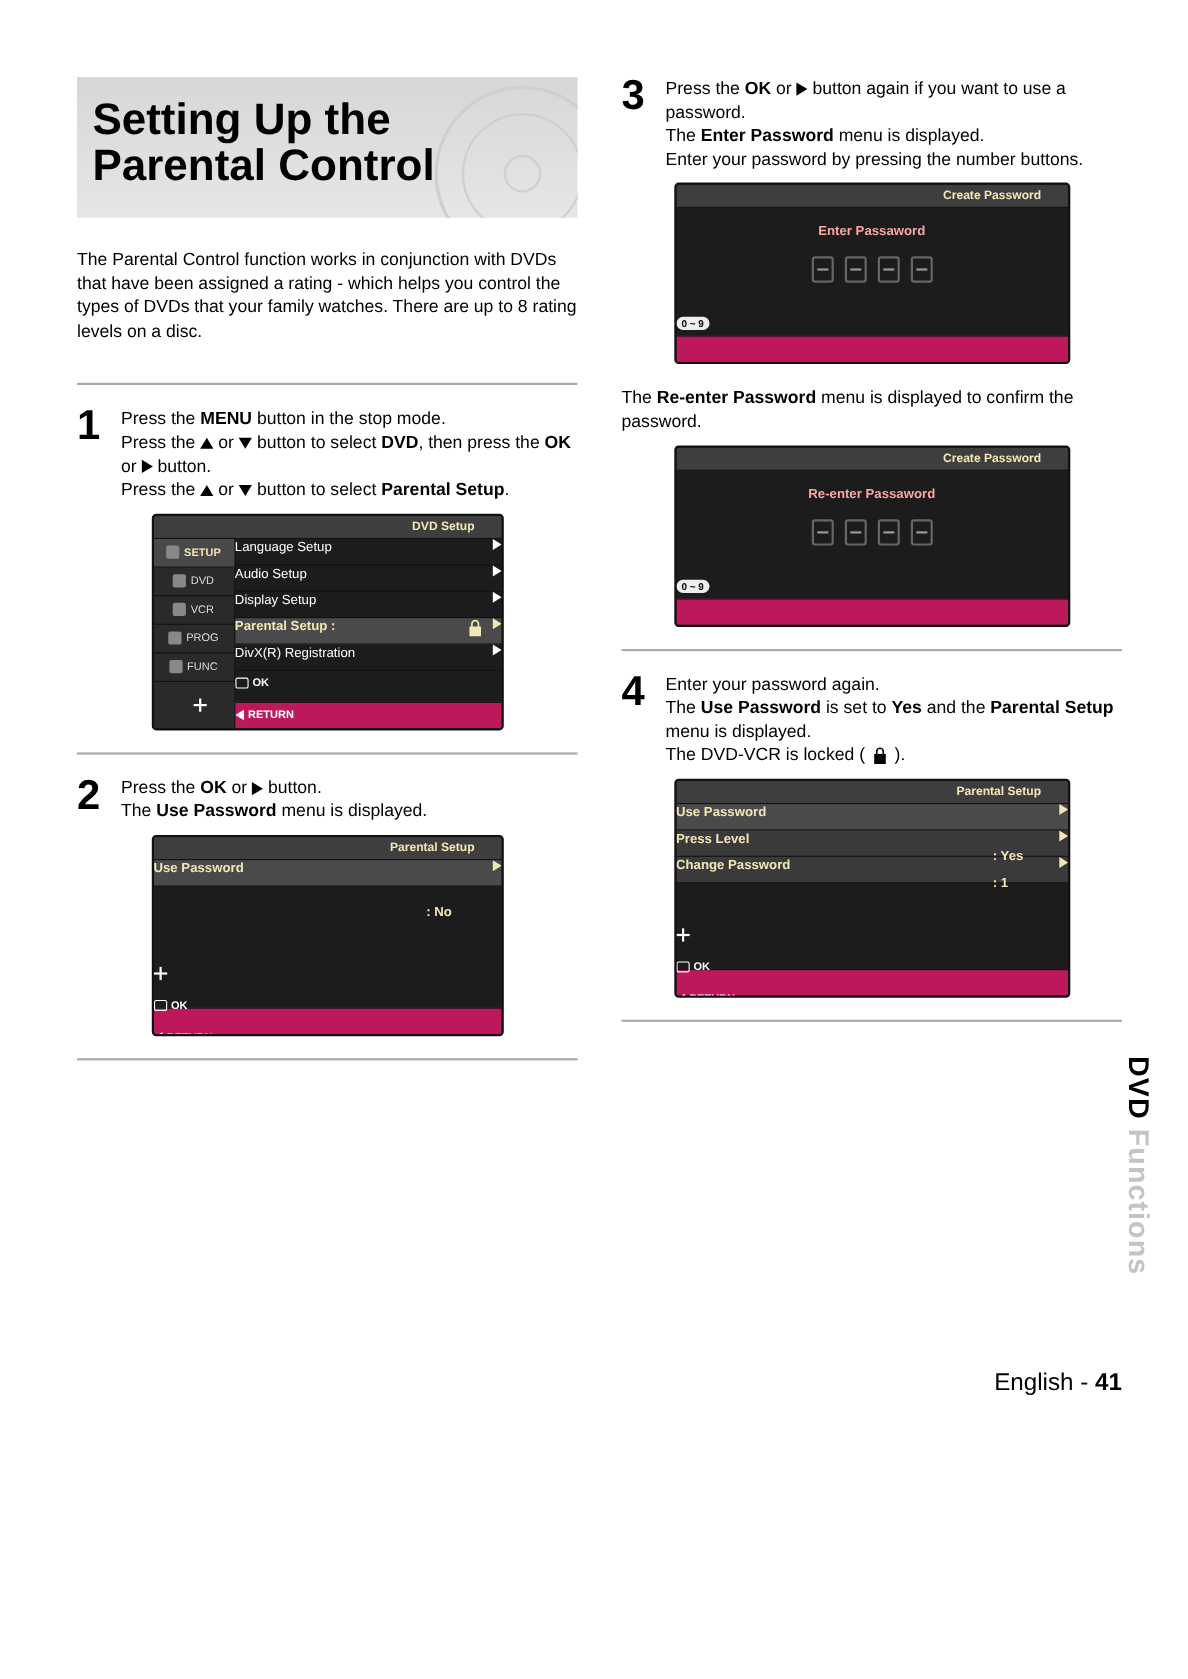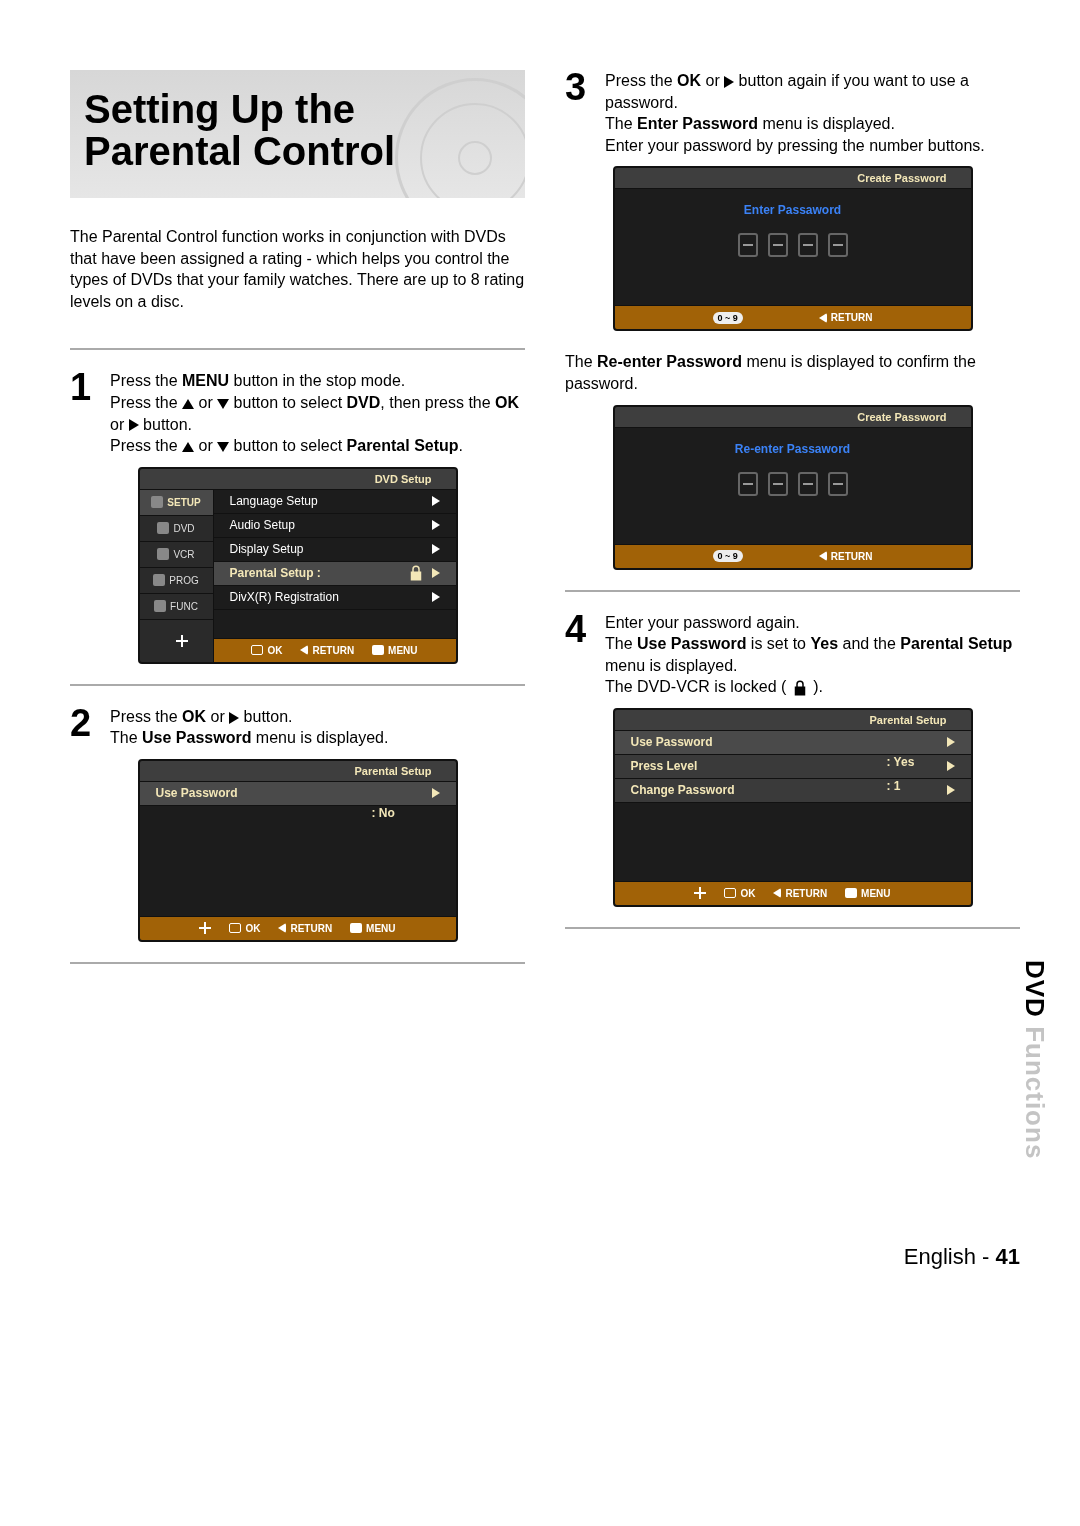--- a/index.html
+++ b/index.html
@@ -152,40 +152,41 @@
   .osd-sidebar .tab.active { background:#494949; color:#f3e7b8; font-weight:bold; }
   .osd-sidebar .tab-icon {
     width:12px; height:12px; background:#888; border-radius:2px;
   }
   .osd-sidebar .tab-move {
     height: 30px; background:#2a2a2a;
     display:flex; align-items:center; justify-content:center;
   }
   .osd-main { flex:1; }
   .osd-item {
-    display:flex; align-items:center;
-    height: 24px; padding: 0 16px;
+    display:flex; 
+    height: 24px; padding: 0 0;
     border-bottom: 1px solid #111;
   }
   .osd-item .label { flex:1; color:#fff; }
   .osd-item .val { width: 60px; color:#fff;margin-top:40px; }
   .osd-item .caret {
     width: 0; height: 0;
     border-top: 5px solid transparent;
     border-bottom: 5px solid transparent;
     border-left: 8px solid #fff;
   }
   .osd-item.hl { background:#4a4a4a; }
   .osd-item.hl .label, .osd-item.hl .val { color:#f3e7b8; font-weight:bold; }
   .osd-fill { height: 72px; background:#1c1c1c; }
   .osd-footer {
-    background:#a16207;
-    display:flex; align-items:center; justify-content:center;
+    background:#be185d;
+    display:flex; align-items:flex-start; justify-content:center;
     gap:18px; height: 24px;
     border-top:1px solid #111;
+    flex-direction:column;
   }
   .osd-footer .fbtn {
     display:flex; align-items:center; gap:4px;
     font-size:10px; font-weight:bold; color:#fff;
   }
   .fbtn .box {
     width:12px; height:10px; border:1px solid #fff; border-radius:2px;
   }
   .fbtn .ret {
     width: 0; height: 0;
@@ -203,21 +204,21 @@
   }
   .fbtn .move::before { left:5px; top:0; width:2px; height:12px; }
   .fbtn .move::after  { top:5px; left:0; width:12px; height:2px; }
   .fbtn .badge {
     font-size:9px; background:#eee; color:#000;
     border-radius:8px; padding:1px 5px; font-weight:bold;
   }
 
   
   .osd-pw { text-align:center; }
-  .osd-pw .prompt { color:#3b82f6; font-weight:bold; font-size:12px; margin:14px 0 8px; }
+  .osd-pw .prompt { color:#fca5a5; font-weight:bold; font-size:12px; margin:14px 0 8px; }
   .osd-pw .boxes { display:flex; gap:10px; justify-content:center; padding:8px 0 28px; }
   .osd-pw .pwbox {
     width:20px; height:24px; border:2px solid #666; border-radius:3px;
     display:flex; align-items:center; justify-content:center;
   }
   .osd-pw .pwbox .dash { width:10px; height:2px; background:#999; }
 
   
   .side-tab {
     position: absolute;

